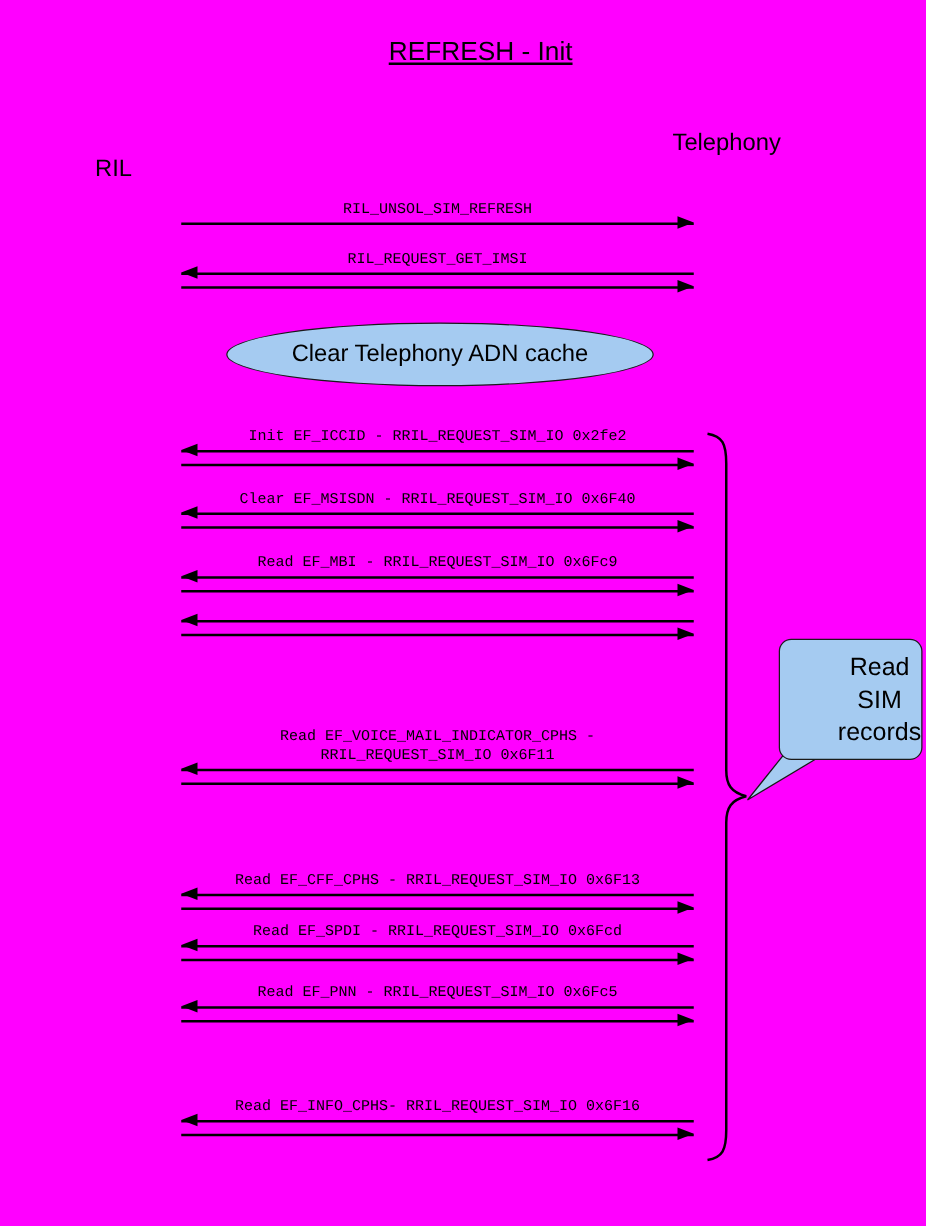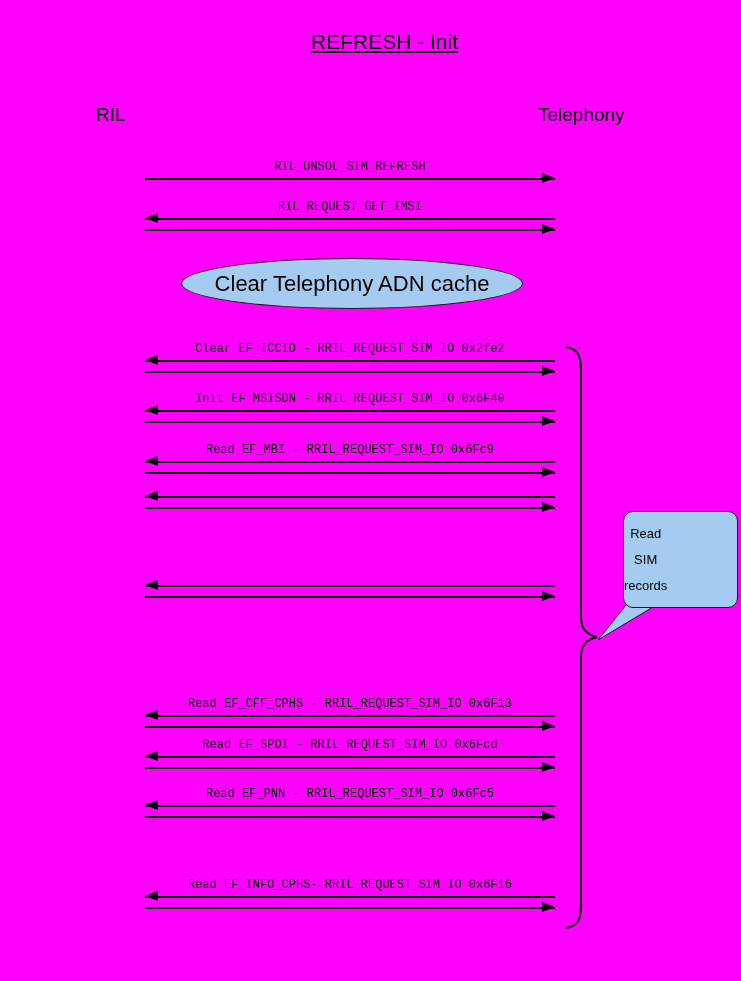--- a/index.html
+++ b/index.html
@@ -20,21 +20,21 @@
     color: #000;
     text-decoration: underline;
     padding-left: 14px;
   }
   .actor {
     position: absolute;
     top: 104px;
     font-size: 19px;
     color: #000;
   }
-  .actor-left  { left: 96px; }
+  .actor-left  { left: 76px; margin-top: 21px; }
   .actor-right { left: 538px; }
 
   .msg { position: absolute; left: 145px; width: 410px; }
   .msg-label {
     font-family: "Liberation Mono", monospace;
     font-size: 12px;
     line-height: 15px;
     color: #000;
     text-align: center;
     white-space: pre-line;
@@ -63,41 +63,41 @@
   .ellipse {
     position: absolute;
     left: 181px; top: 258px;
     width: 340px; height: 49px;
     background: #A5CBF1;
     border: 1px solid #1a1a1a;
     border-radius: 50%;
     display: flex;
     align-items: center;
     justify-content: center;
-    font-size: 22px;
+    font-size: 19px;
     color: #000;
     text-align: center;
   }
 
   .brace-svg, .tail-svg { position: absolute; }
   .brace-svg { left: 560px; top: 340px; }
   .tail-svg  { left: 590px; top: 594px; }
 
   .callout {
     position: absolute;
     left: 623px; top: 511px;
     width: 113px; height: 95px;
     background: #A5CBF1;
     border: 1px solid #1a1a1a;
     border-radius: 10px;
     display: flex;
     align-items: center;
-    justify-content: flex-start;
-    text-align: center;
-    font-size: 13px;
+    justify-content: flex-end;
+    text-align: center;
+    font-size: 20px;
     line-height: 26px;
     color: #000;
     white-space: pre-line;
   }
 </style>
 </head>
 <body>
 
 <div id="canvas">
 
@@ -121,31 +121,31 @@
     <div class="line">
         <span class="head head-r"></span>
       </div>
   </div>
 
   <div class="ellipse">
     <span>Clear Telephony ADN cache</span>
   </div>
 
   <div class="msg" style="top:342px">
-    <div class="msg-label">Clear EF_ICCID - RRIL_REQUEST_SIM_IO 0x2fe2</div>
+    <div class="msg-label">Init EF_ICCID - RRIL_REQUEST_SIM_IO 0x2fe2</div>
     <div class="line">
         <span class="head head-l"></span>
       </div>
     <div class="line line2">
         <span class="head head-r"></span>
       </div>
   </div>
 
   <div class="msg" style="top:392px">
-    <div class="msg-label">Init EF_MSISDN - RRIL_REQUEST_SIM_IO 0x6F40</div>
+    <div class="msg-label">Clear EF_MSISDN - RRIL_REQUEST_SIM_IO 0x6F40</div>
     <div class="line">
         <span class="head head-l"></span>
       </div>
     <div class="line line2">
         <span class="head head-r"></span>
       </div>
   </div>
 
   <div class="msg" style="top:443px">
     <div class="msg-label">Read EF_MBI - RRIL_REQUEST_SIM_IO 0x6Fc9</div>
@@ -161,20 +161,22 @@
     <div class="line">
         <span class="head head-l"></span>
       </div>
     <div class="line line2">
         <span class="head head-r"></span>
       </div>
   </div>
 
 
   <div class="msg" style="top:582px">
+    <div class="msg-label">Read EF_VOICE_MAIL_INDICATOR_CPHS -
+RRIL_REQUEST_SIM_IO 0x6F11</div>
     <div class="line">
         <span class="head head-l"></span>
       </div>
     <div class="line line2">
         <span class="head head-r"></span>
       </div>
   </div>
 
 
   <div class="msg" style="top:697px">

